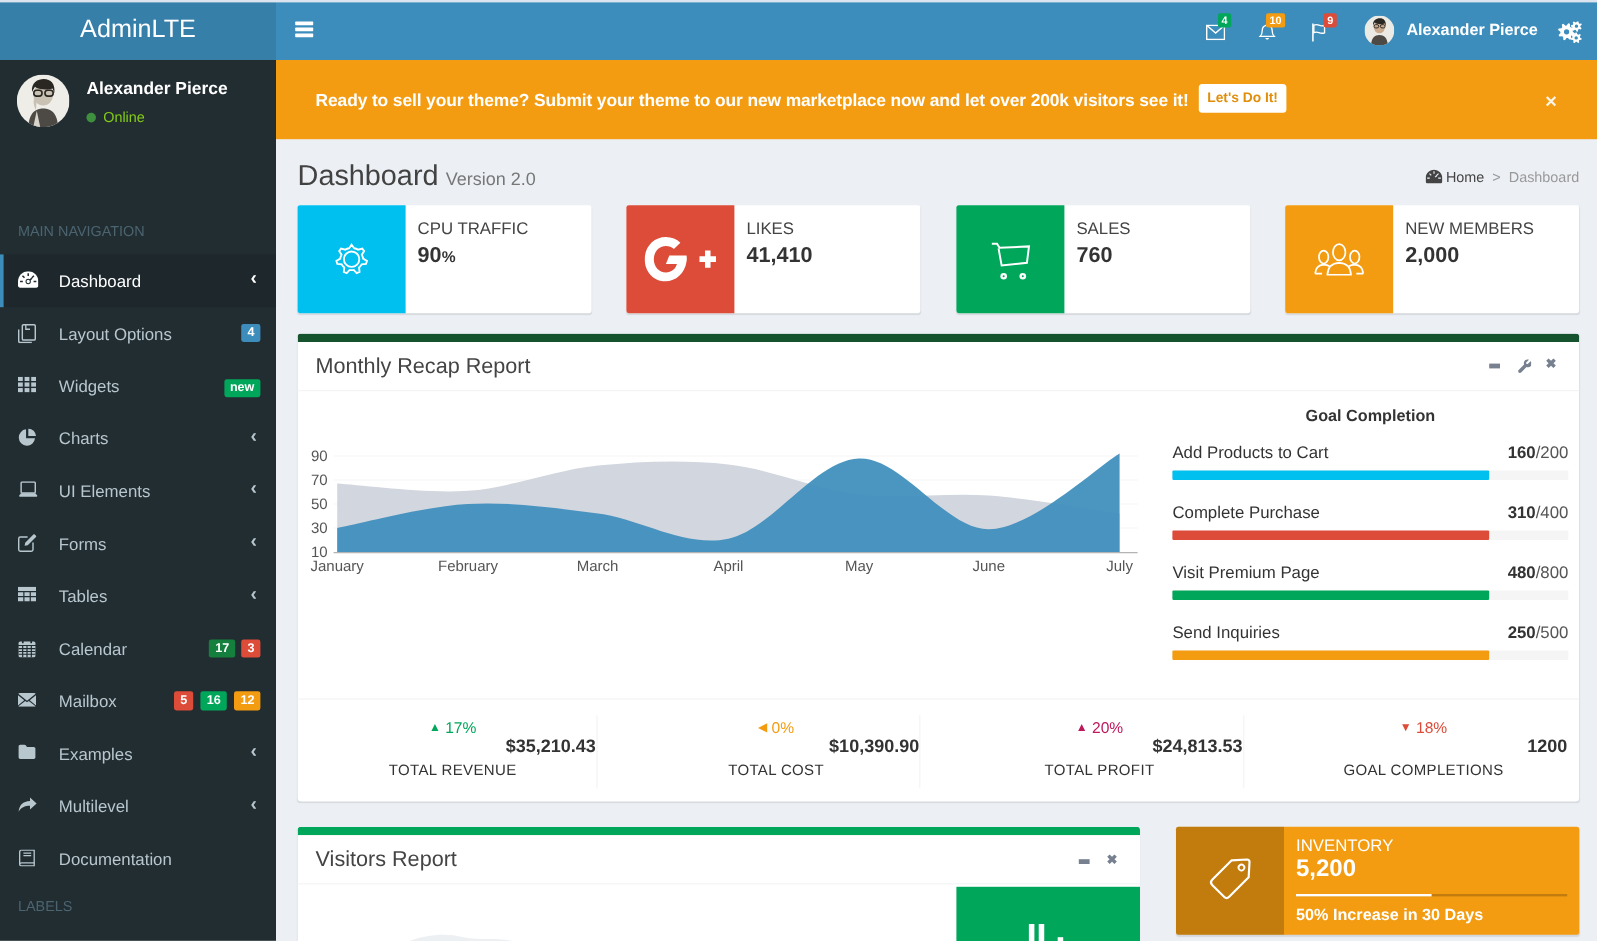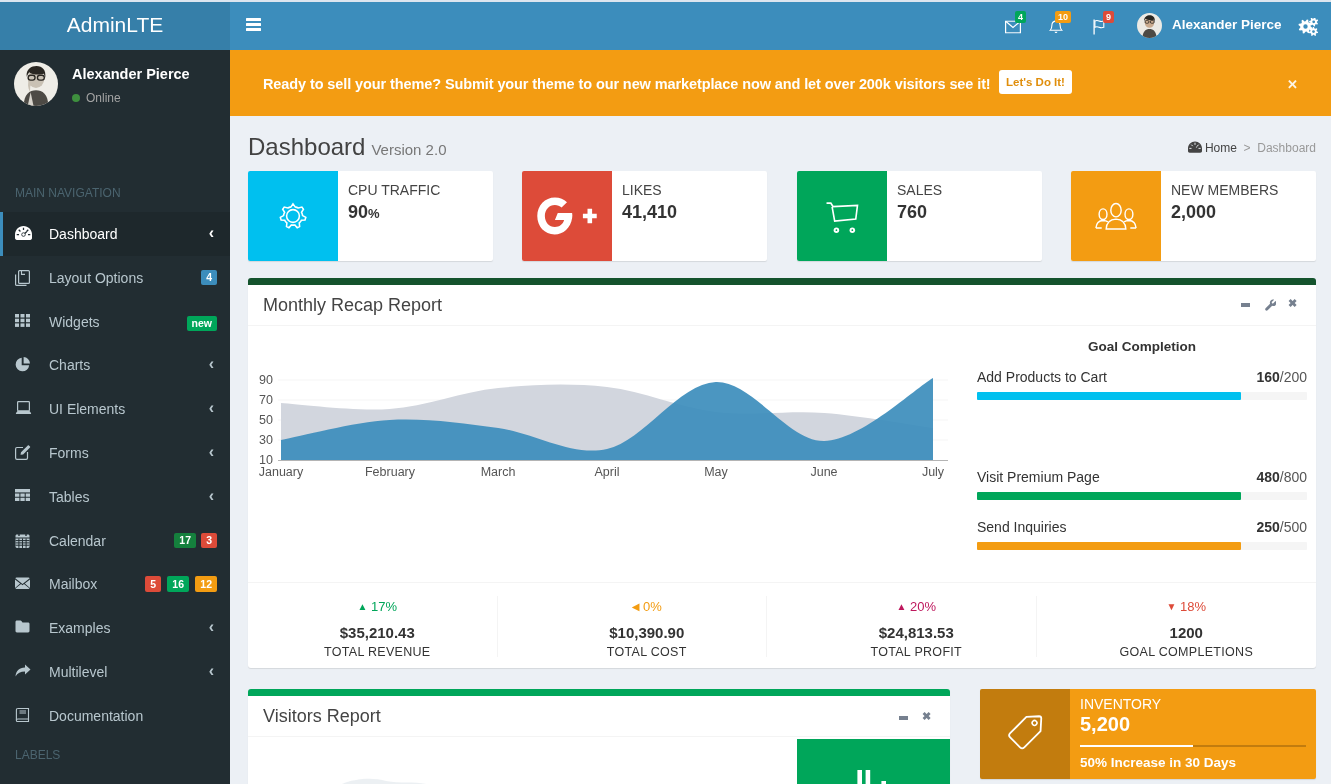--- a/index.html
+++ b/index.html
@@ -37,27 +37,27 @@
 .box-h { position:relative; height:41px; border-bottom:1px solid #f4f4f4; }
 .box-h .ttl { position:absolute; left:15px; top:10px; font-size:18px; color:#444; }
 .prow { position:absolute; left:0; width:330px; }
 .prow .lab { font-size:14px; color:#333; }
 .prow .num { position:absolute; right:0; top:0; font-size:14px; color:#555; }
 .prow .num b { color:#333; }
 .ptrack { position:absolute; left:0; top:23px; width:330px; height:8px; background:#f5f5f5; border-radius:1px; }
 .pfill { height:8px; border-radius:1px; width:264px; }
 .fstat { position:absolute; width:267px; text-align:center; }
 .fstat .pct { font-size:13px; font-weight:400; margin-top:3px; }
-.fstat .money { font-size:15px; font-weight:700; color:#333; margin-top:10px; }
+.fstat .money { font-size:15px; font-weight:700; color:#333; margin-top:0;text-align:right; }
 .fstat .lbl { font-size:12.5px; color:#333; text-transform:uppercase; letter-spacing:.3px; margin-top:4px; }
 .sidebar { position:absolute; left:0; top:50px; width:230px; height:734px; background:#222d32; }
 .upanel { position:relative; height:75px; }
 .uavatar { position:absolute; left:14px; top:12px; width:44px; height:44px; border-radius:50%; overflow:hidden; }
 .upanel .nm { position:absolute; left:72px; top:16px; color:#fff; font-size:14.5px; font-weight:700; }
-.upanel .on { position:absolute; left:72px; top:41px; color:#a3a3a3; font-size:12px; }
+.upanel .on { position:absolute; left:72px; top:41px; color:#84cc16; font-size:12px; }
 .upanel .dot { display:inline-block; width:8px; height:8px; border-radius:50%; background:#3e8f3e; margin-right:6px; }
 .sform { position:absolute; left:13px; top:77px; width:204px; height:36px; background:#374850; border:1px solid #374850; border-radius:3px; }
 .sform .ph { position:absolute; left:14px; top:9px; color:#8b9aa0; font-size:14px; }
 .sform svg { position:absolute; right:12px; top:10px; }
 .menuhdr { color:#4b646f; font-size:12px; padding:0 0 0 15px; position:absolute; }
 .mi { position:absolute; left:0; width:230px; height:44px; color:#b8c7ce; }
 .mi.active { background:#1e282c; color:#fff; border-left:3px solid #3c8dbc; }
 .mi .mic { position:absolute; left:15px; top:14px; width:18px; }
 .mi.active .mic { left:12px; }
 .mi .mt { position:absolute; left:49px; top:14px; font-size:14px; }
@@ -357,20 +357,27 @@
         <text x="685" y="150" text-anchor="middle" font-size="12.5" fill="#555">July</text>
   </svg>
   <div style="position:absolute; left:729px; top:54px; width:330px; text-align:center; font-weight:700; font-size:13.5px; color:#333;">Goal Completion</div>
   <div class="prow" style="left:729px; top:84px;">
         <div class="lab">Add Products to Cart</div>
         <div class="num"><b>160</b>/200</div>
         <div class="ptrack">
           <div class="pfill bg-aqua"></div>
         </div>
       </div>
+      <div class="prow" style="left:729px; top:134px;">
+        <div class="lab">Complete Purchase</div>
+        <div class="num"><b>310</b>/400</div>
+        <div class="ptrack">
+          <div class="pfill bg-red"></div>
+        </div>
+      </div>
       <div class="prow" style="left:729px; top:184px;">
         <div class="lab">Visit Premium Page</div>
         <div class="num"><b>480</b>/800</div>
         <div class="ptrack">
           <div class="pfill bg-green"></div>
         </div>
       </div>
       <div class="prow" style="left:729px; top:234px;">
         <div class="lab">Send Inquiries</div>
         <div class="num"><b>250</b>/500</div>

